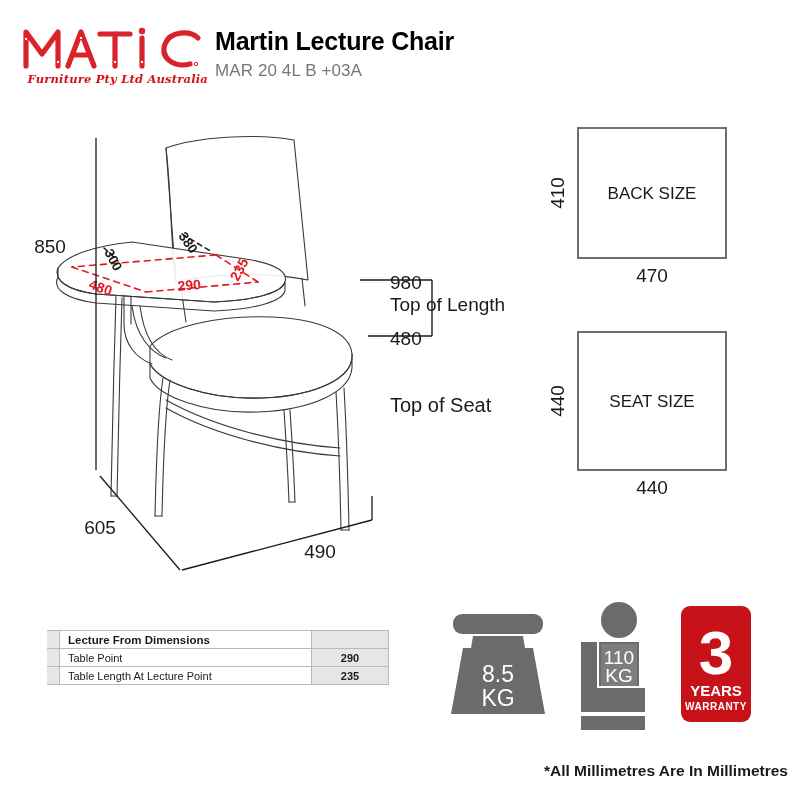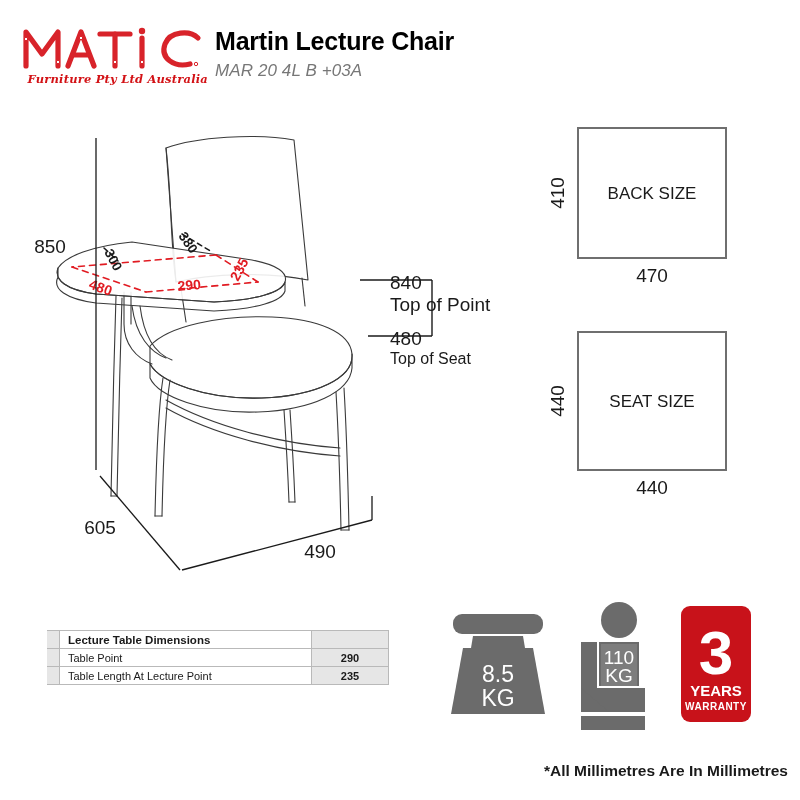--- a/index.html
+++ b/index.html
@@ -56,21 +56,20 @@
     font-weight: bold;
     color: #000000;
     letter-spacing: -0.2px;
     line-height: 1.1;
   }
   #product-code {
     margin-top: 5px;
     font-size: 17px;
     color: #777777;
     letter-spacing: 0.1px;
-    font-style: italic;
   }
 
   
   #chair-drawing {
     position: absolute;
     left: 0;
     top: 110px;
     width: 520px;
     height: 500px;
   }
@@ -298,26 +297,26 @@
     <text class="dim-text" x="100" y="424" text-anchor="middle">605</text>
 
     <g stroke="#1a1a1a" stroke-width="1.3" fill="none">
       <path d="M182 460 L372 410"></path>
       <path d="M372 410 L372 386"></path>
     </g>
     <text class="dim-text" x="320" y="448" text-anchor="middle">490</text>
   </svg>
 
   <div style="position:absolute;left:390px;top:272px;line-height:1.15;">
-    <div style="font-size:19px;">840</div>
-    <div style="font-size:19px;">Top of Point</div>
+    <div style="font-size:19px;">980</div>
+    <div style="font-size:19px;">Top of Length</div>
   </div>
   <div style="position:absolute;left:390px;top:328px;line-height:1.15;">
     <div style="font-size:19px;">480</div>
-    <div style="font-size:16px;">Top of Seat</div>
+    <div style="font-size:20px;margin-top:44px;">Top of Seat</div>
   </div>
 
   <svg id="side-boxes" viewBox="0 0 280 460">
 
     <g>
       <rect x="58" y="18" width="148" height="130" fill="#ffffff" stroke="#6f6f6f" stroke-width="2"></rect>
       <text class="box-label" x="132" y="89" text-anchor="middle">BACK SIZE</text>
       <text class="dim-text" x="44" y="83" text-anchor="middle" transform="rotate(-90 44 83)">410</text>
       <text class="dim-text" x="132" y="172" text-anchor="middle">470</text>
     </g>
@@ -328,21 +327,21 @@
       <text class="dim-text" x="44" y="291" text-anchor="middle" transform="rotate(-90 44 291)">440</text>
       <text class="dim-text" x="132" y="384" text-anchor="middle">440</text>
     </g>
   </svg>
 
   <div id="dim-table-wrap">
     <table id="dim-table">
       <tbody>
         <tr class="header-row">
           <td class="spacer-cell"></td>
-          <td class="label-cell">Lecture Table Dimensions</td>
+          <td class="label-cell">Lecture From Dimensions</td>
           <td class="value-cell"></td>
         </tr>
         <tr>
           <td class="spacer-cell"></td>
           <td class="label-cell">Table Point</td>
           <td class="value-cell">290</td>
         </tr>
         <tr>
           <td class="spacer-cell"></td>
           <td class="label-cell">Table Length At Lecture Point</td>

